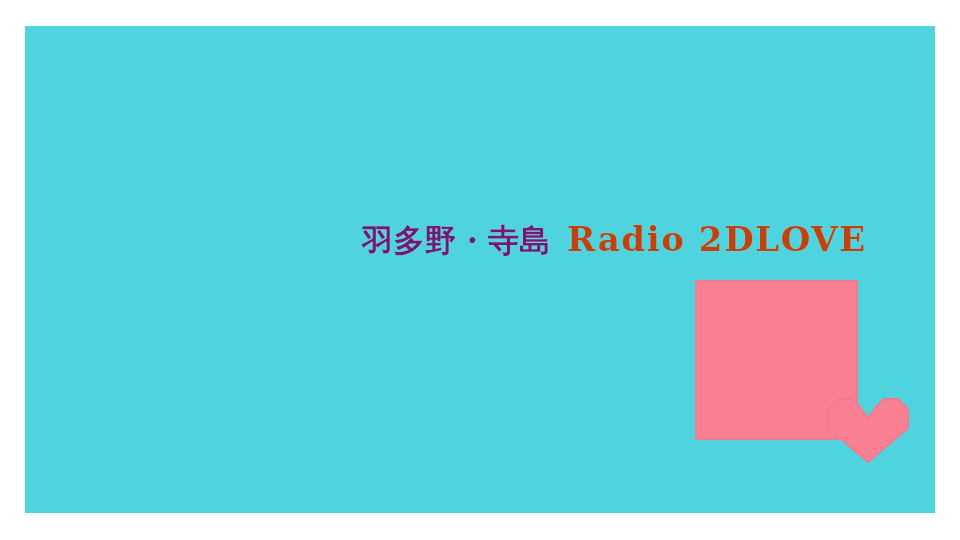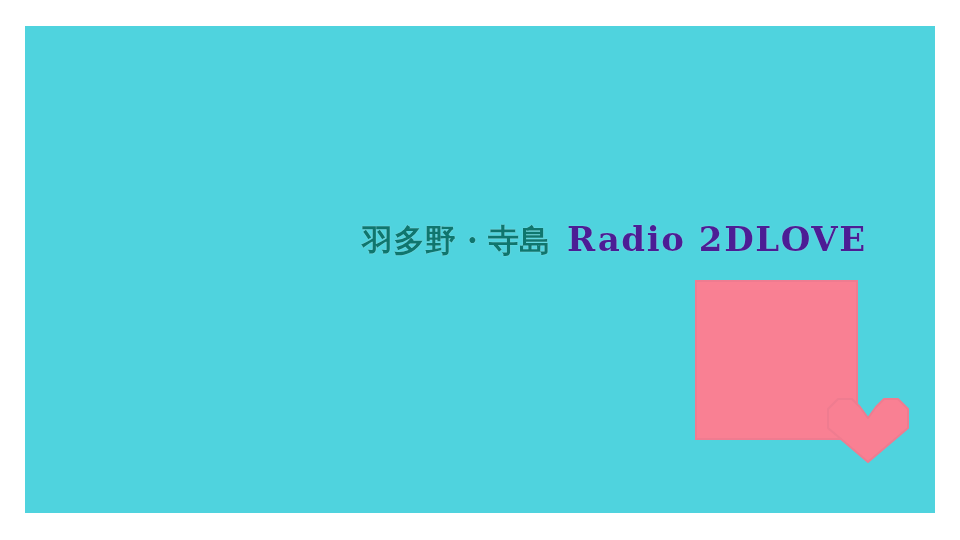--- a/index.html
+++ b/index.html
@@ -40,32 +40,32 @@
     white-space: nowrap;
     color: #ffffff;
   }
 
   #title-jp {
     font-family: "DejaVu Serif", "Liberation Serif", serif;
     font-weight: 700;
     font-size: 31px;
     letter-spacing: 0.5px;
     line-height: 1;
-    color: #0f766e;
+    color: #701a75;
     text-shadow: 0 0 1px rgba(255,255,255,0.65);
   }
 
   #title-en {
     font-family: "DejaVu Serif", "Liberation Serif", serif;
     font-weight: 700;
     font-size: 34px;
     letter-spacing: 1.6px;
     line-height: 1;
     margin-left: 16px;
-    color: #4c1d95;
+    color: #c2410c;
     text-shadow: 0 0 1px rgba(255,255,255,0.55);
   }
 
   
   #pink-square {
     position: absolute;
     left: 695px;
     top: 280px;
     width: 163px;
     height: 160px;

